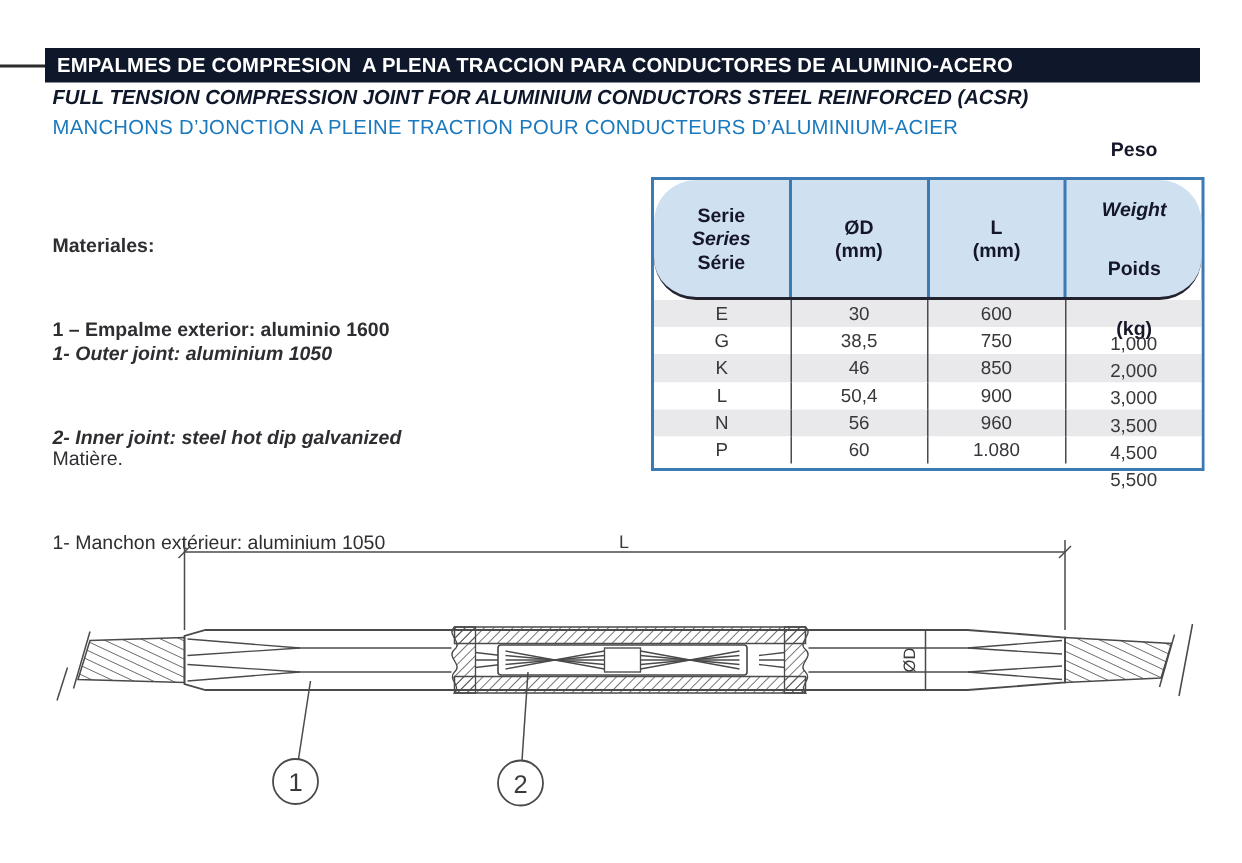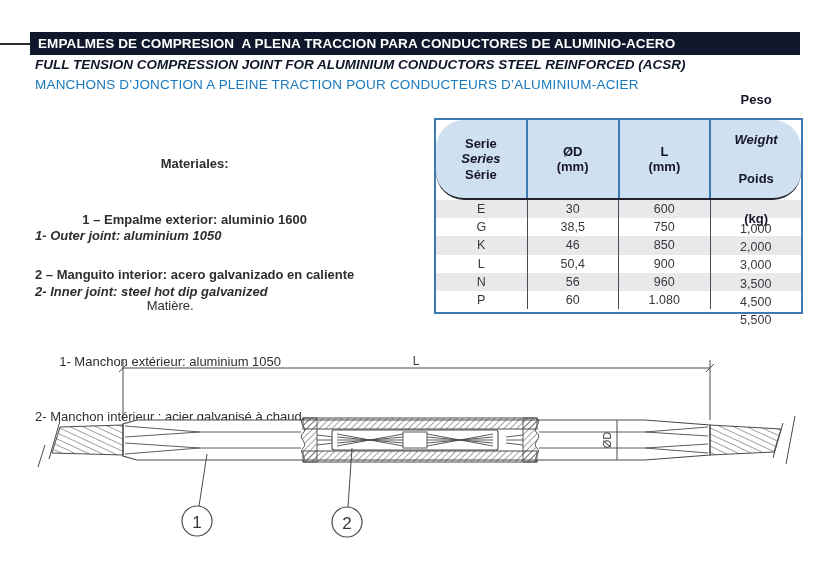--- a/index.html
+++ b/index.html
@@ -18,23 +18,23 @@
   .title-en{
     position:absolute;left:35px;top:57px;color:#0f172a;font-weight:bold;
     font-style:italic;font-size:13.5px;white-space:pre;
   }
   .title-fr{
     position:absolute;left:35px;top:77px;color:#1b79be;font-weight:normal;
     font-size:13.5px;white-space:pre;letter-spacing:0.2px;
   }
   
   .mat{position:absolute;left:35px;font-size:13px;line-height:18.5px;color:#2e2e32;white-space:pre;}
-  .mat-es{top:118px;font-weight:bold;text-align:center;}
+  .mat-es{top:118px;font-weight:bold;}
   .mat-en{top:190px;font-weight:bold;font-style:italic;}
-  .mat-fr{top:260px;font-weight:normal;text-align:center;}
+  .mat-fr{top:260px;font-weight:normal;}
   
   .spec-table{
     position:absolute;left:434px;top:118px;width:369px;
     border:2px solid #3d7ab5;box-sizing:border-box;background:#ffffff;
   }
   .thead{display:flex;height:78px;background:#cfe0f1;border-bottom:2px solid #23232f;border-radius:28px;}
   .th{
     flex:1;display:flex;flex-direction:column;justify-content:center;align-items:center;
     border-right:2px solid #3d7ab5;font-size:13px;font-weight:bold;color:#16162a;
     line-height:15.5px;text-align:center;
@@ -57,30 +57,28 @@
 <body>
 
 <div class="rule-left"></div>
 <div class="blue-bar">EMPALMES DE COMPRESION  A PLENA TRACCION PARA CONDUCTORES DE ALUMINIO-ACERO</div>
 <div class="title-en">FULL TENSION COMPRESSION JOINT FOR ALUMINIUM CONDUCTORS STEEL REINFORCED (ACSR)</div>
 <div class="title-fr">MANCHONS D’JONCTION A PLEINE TRACTION POUR CONDUCTEURS D’ALUMINIUM-ACIER</div>
 
 <div class="mat mat-es">
   <div>Materiales:</div>
   <div>1 – Empalme exterior: aluminio 1600</div>
-  <div>2 – Manguito interior: acero galvanizado en caliente</div>
 </div>
 <div class="mat mat-en">
   <div>1- Outer joint: aluminium 1050</div>
   <div>2- Inner joint: steel hot dip galvanized</div>
 </div>
 <div class="mat mat-fr">
   <div>Matière.</div>
   <div>1- Manchon extérieur: aluminium 1050</div>
-  <div>2- Manchon intérieur : acier galvanisé à chaud.</div>
 </div>
 
 <div class="spec-table">
   <div class="thead">
     <div class="th">
       <span>Serie</span>
       <span class="bi">Series</span>
       <span>Série</span>
     </div>
     <div class="th">

